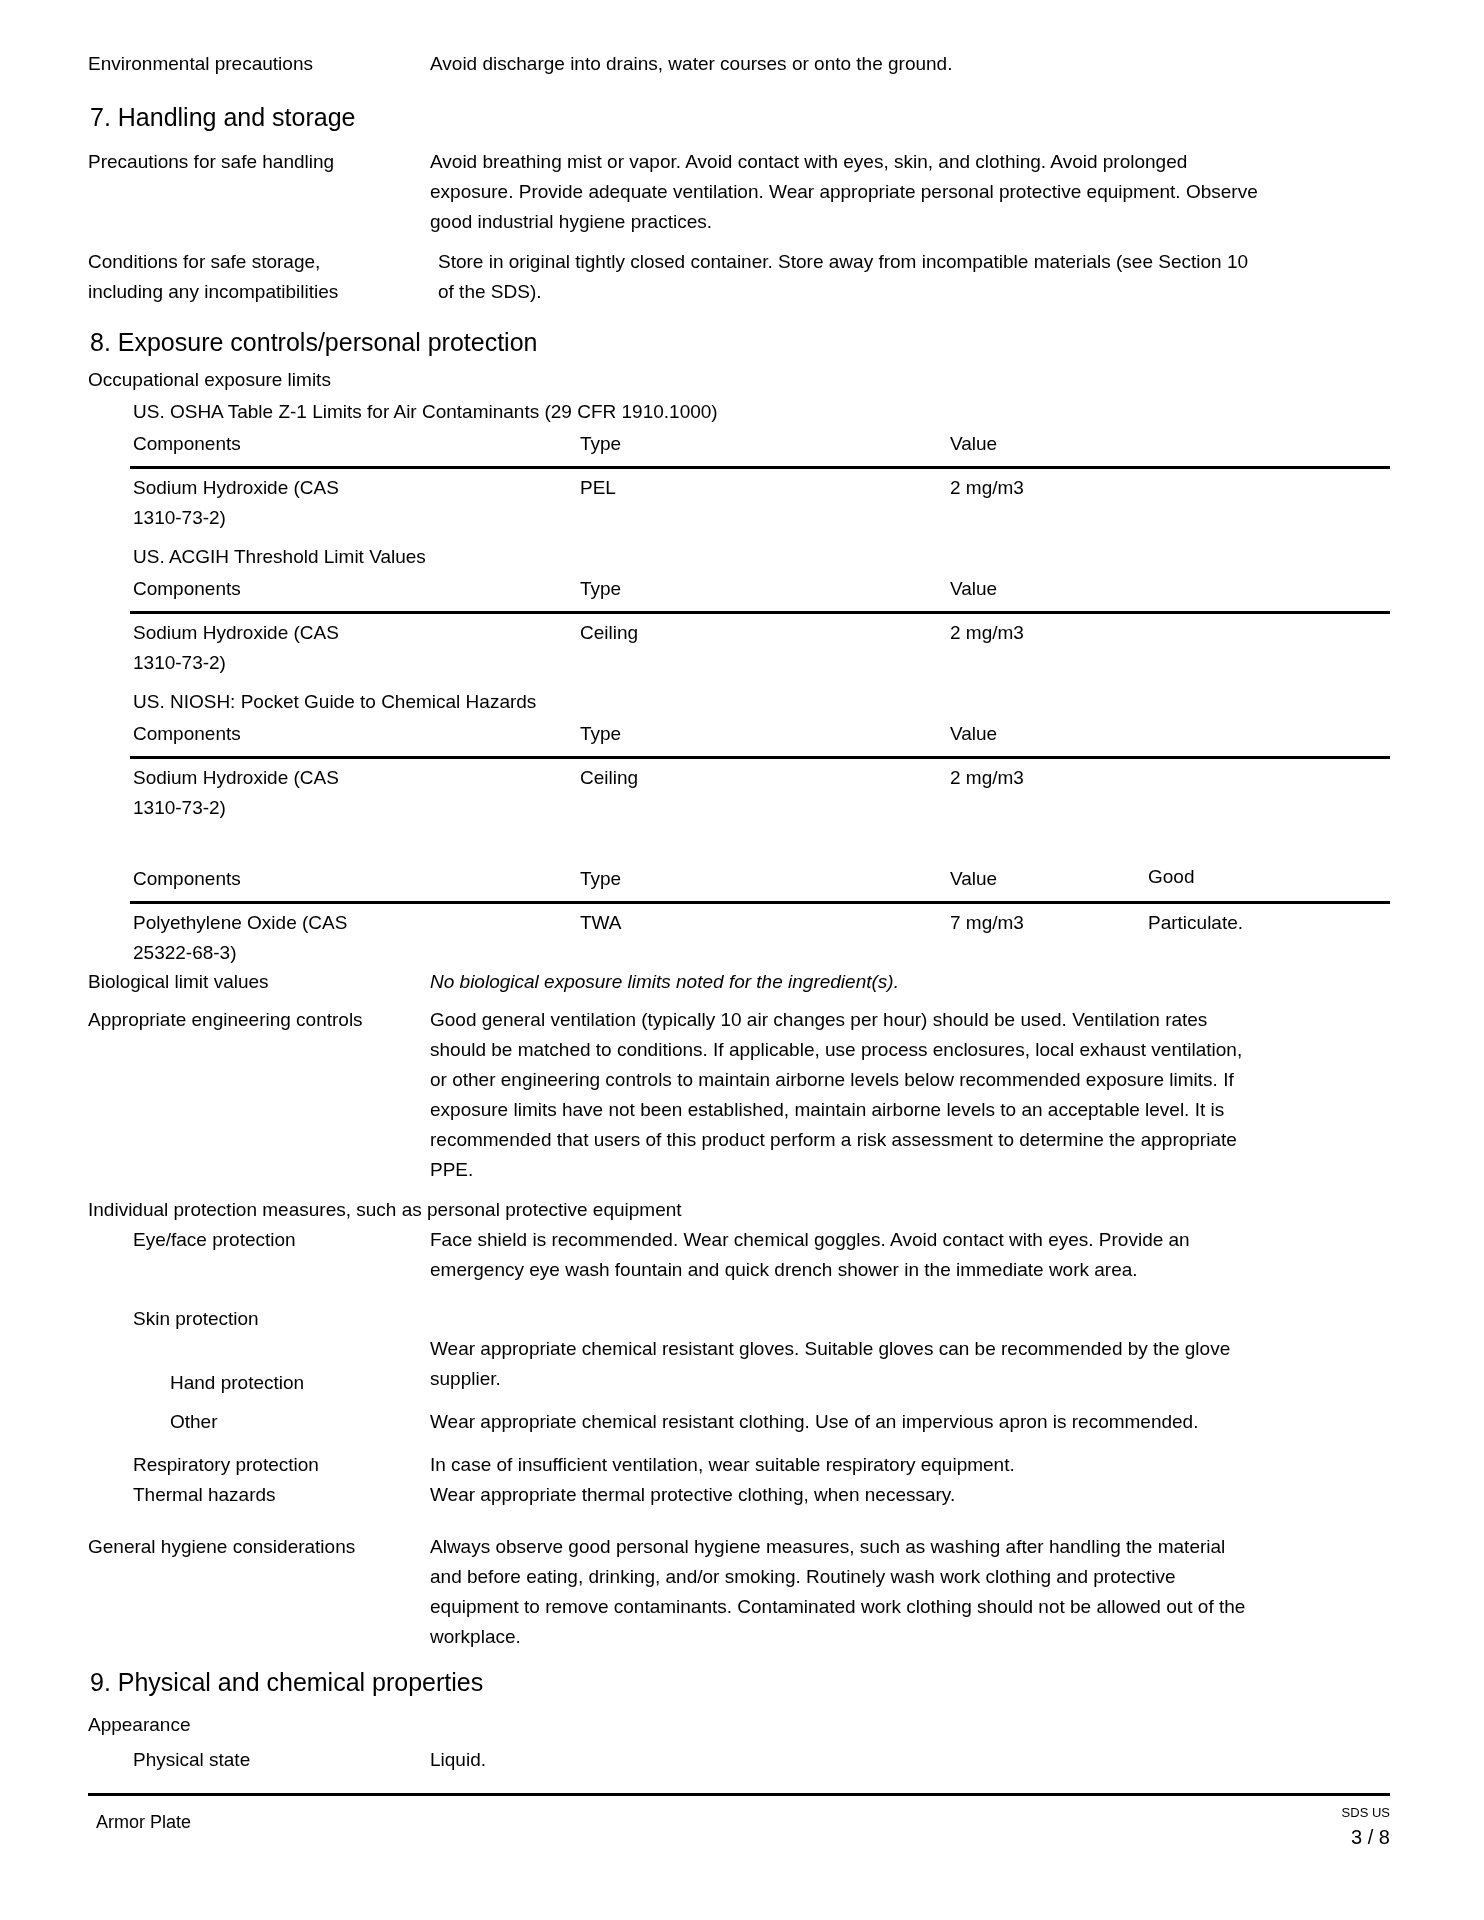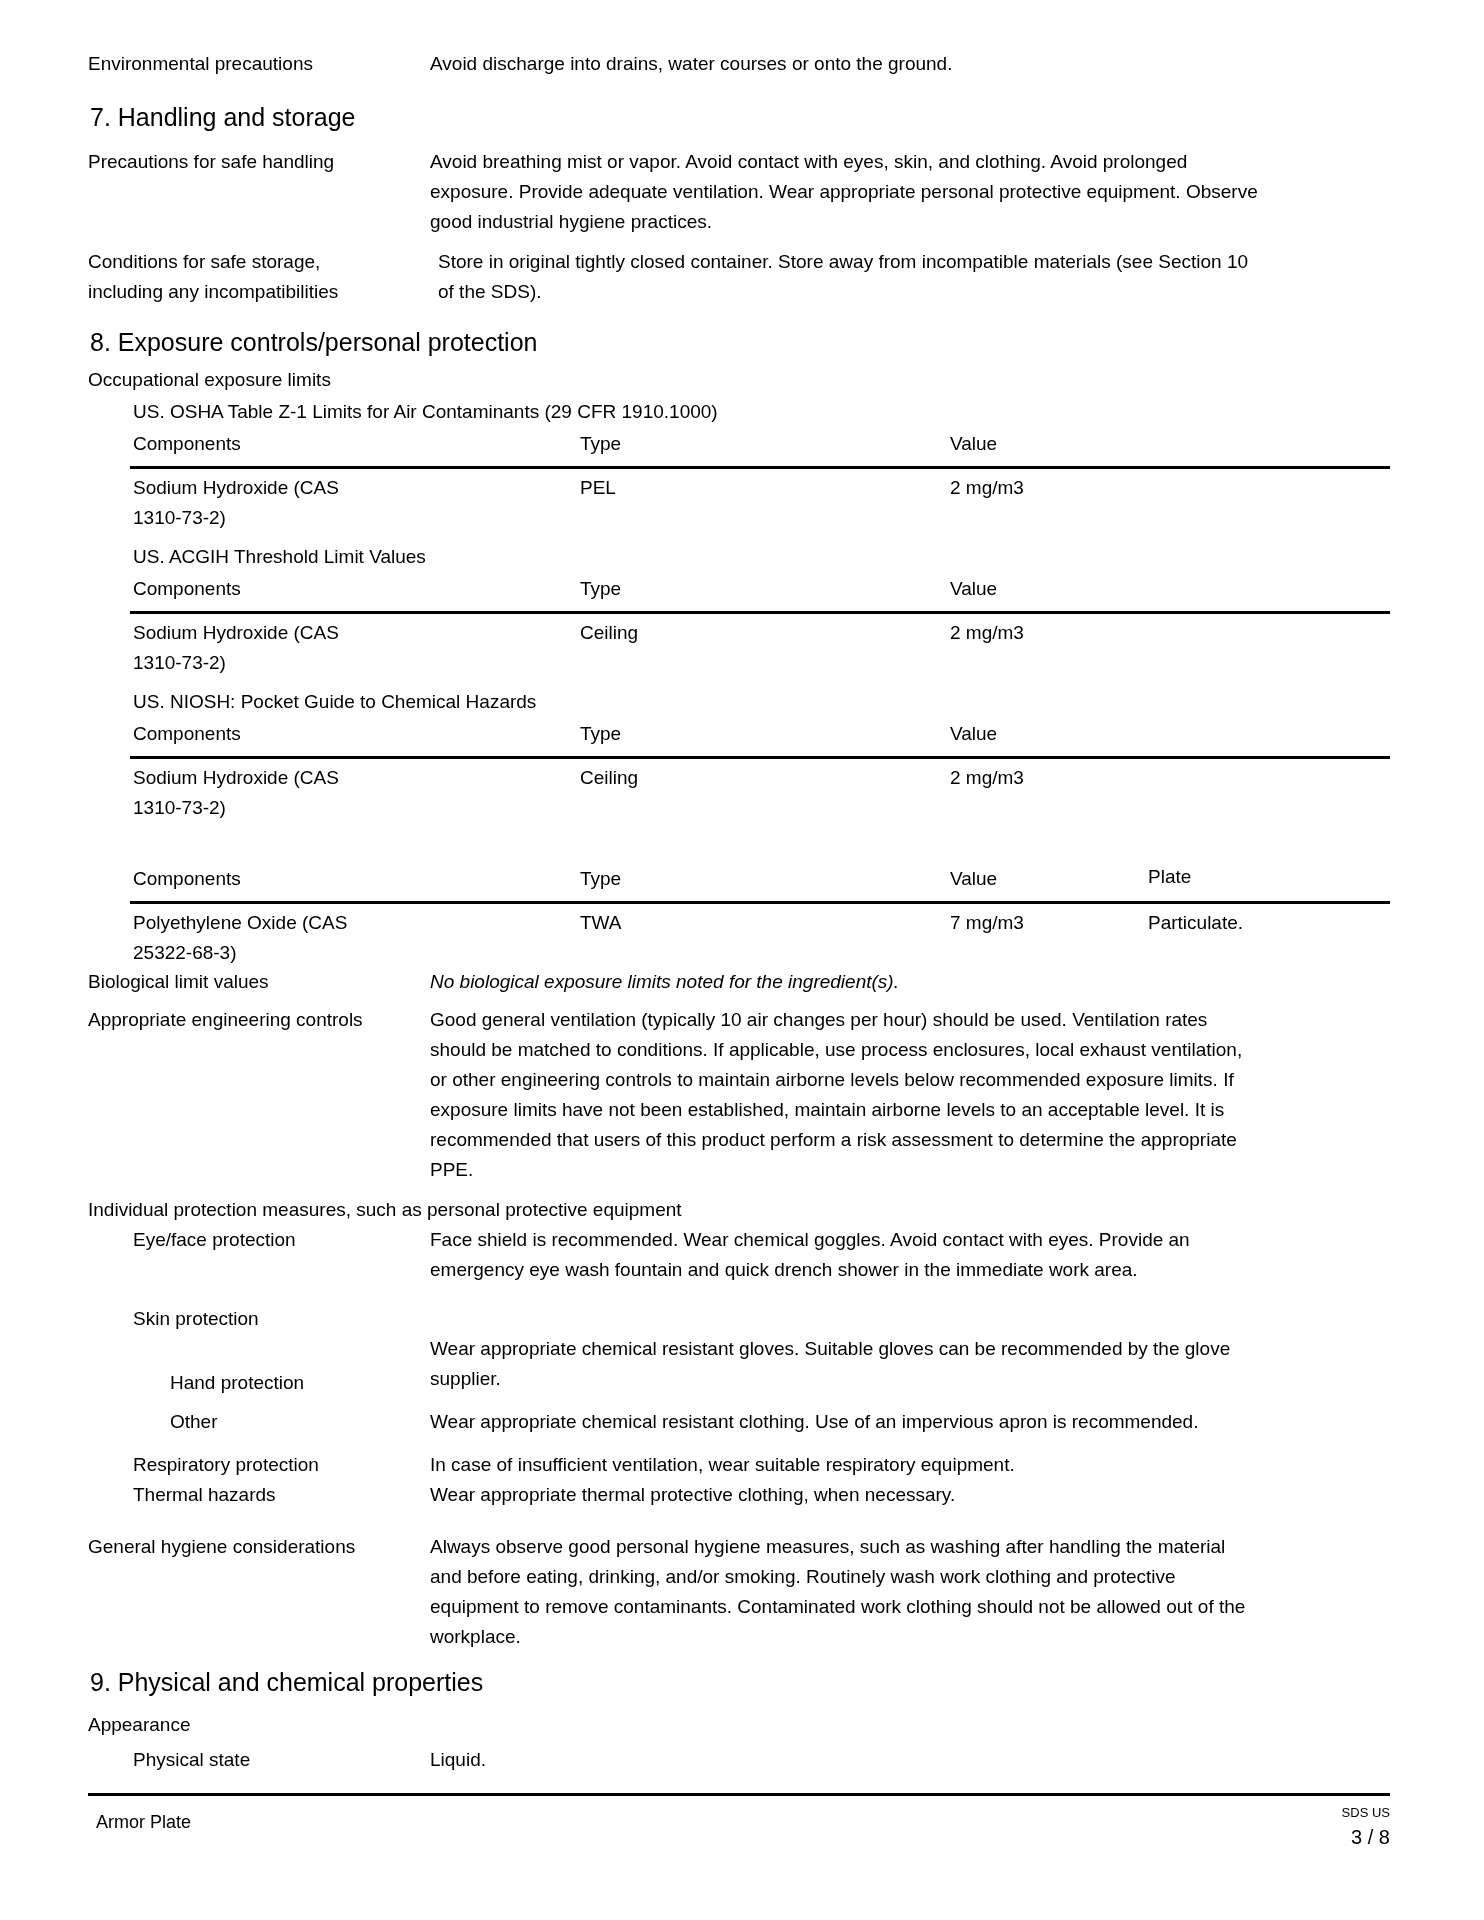--- a/index.html
+++ b/index.html
@@ -84,21 +84,21 @@
   <div class="t" style="left:950px; top:719px;">Value</div>
   <div class="rule" style="left:130px; top:756px; width:1260px;"></div>
   <div class="t" style="left:133px; top:763px;">Sodium Hydroxide (CAS
 1310-73-2)</div>
   <div class="t" style="left:580px; top:763px;">Ceiling</div>
   <div class="t" style="left:950px; top:763px;">2 mg/m3</div>
 
   <div class="t" style="left:133px; top:864px;">Components</div>
   <div class="t" style="left:580px; top:864px;">Type</div>
   <div class="t" style="left:950px; top:864px;">Value</div>
-  <div class="t" style="left:1148px; top:862px;">Plate</div>
+  <div class="t" style="left:1148px; top:862px;">Good</div>
   <div class="rule" style="left:130px; top:901px; width:1260px;"></div>
   <div class="t" style="left:133px; top:908px;">Polyethylene Oxide (CAS
 25322-68-3)</div>
   <div class="t" style="left:580px; top:908px;">TWA</div>
   <div class="t" style="left:950px; top:908px;">7 mg/m3</div>
   <div class="t" style="left:1148px; top:908px;">Particulate.</div>
 
   <div class="t" style="left:88px; top:967px;">Biological limit values</div>
   <div class="t" style="left:430px; top:967px;font-style:italic;">No biological exposure limits noted for the ingredient(s).</div>
 

